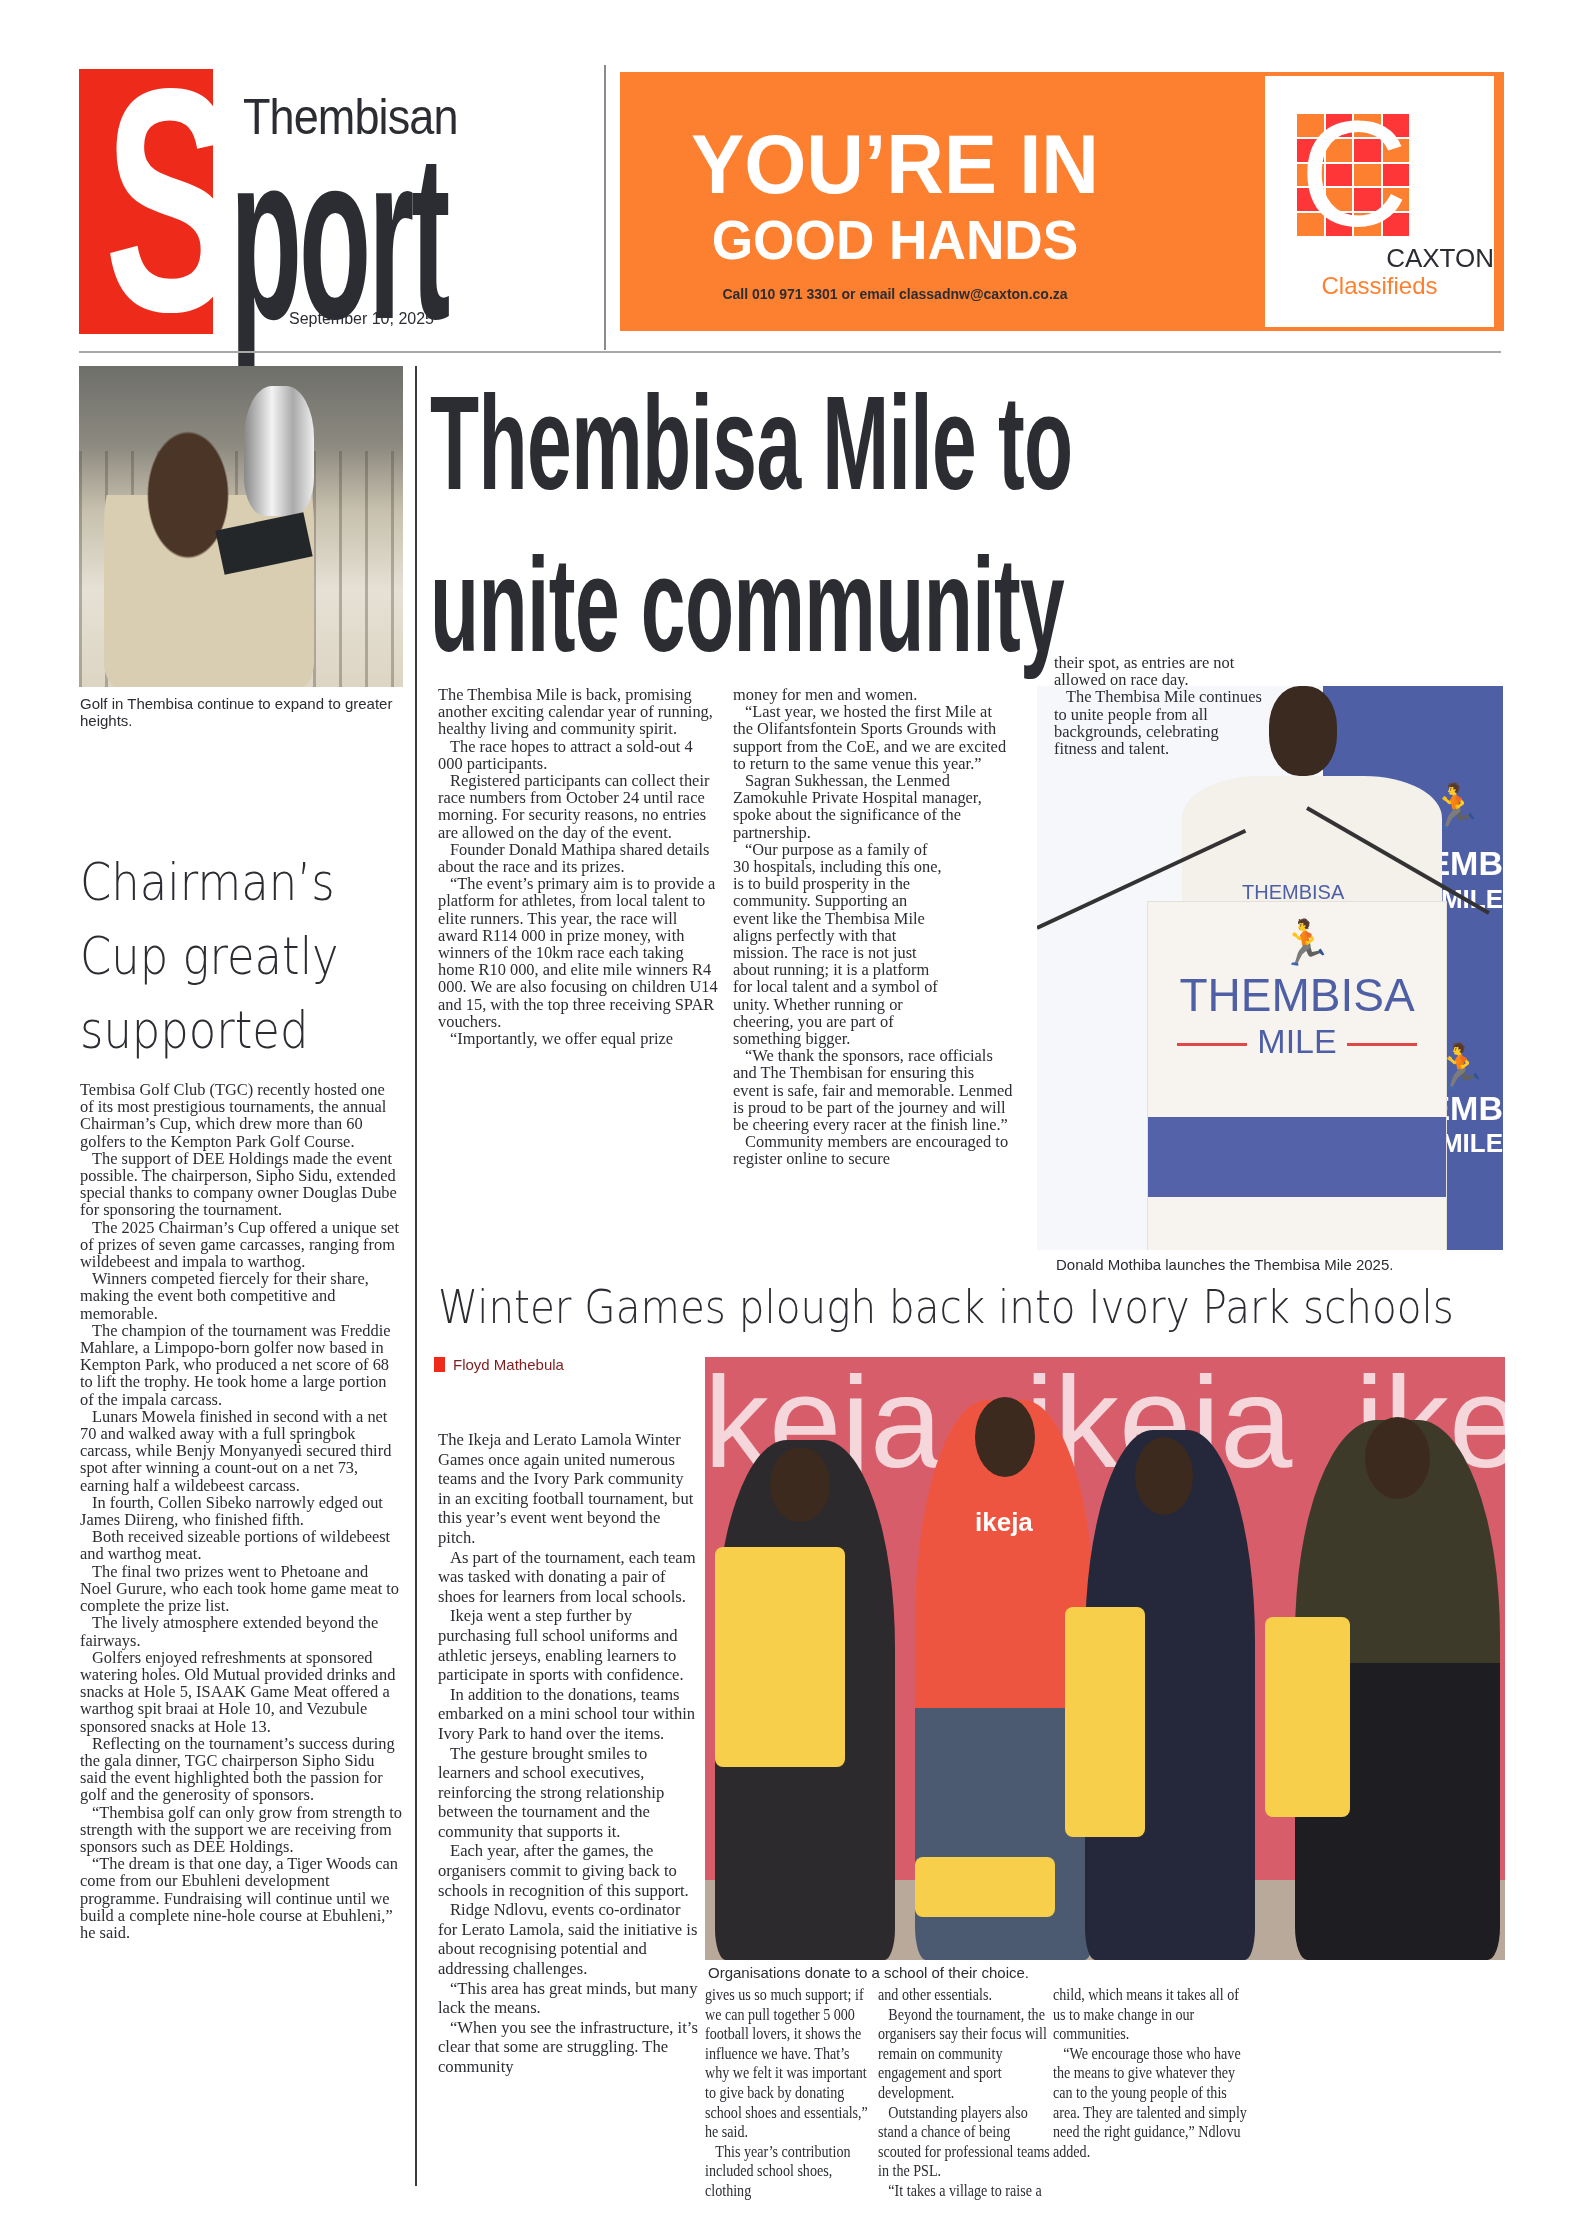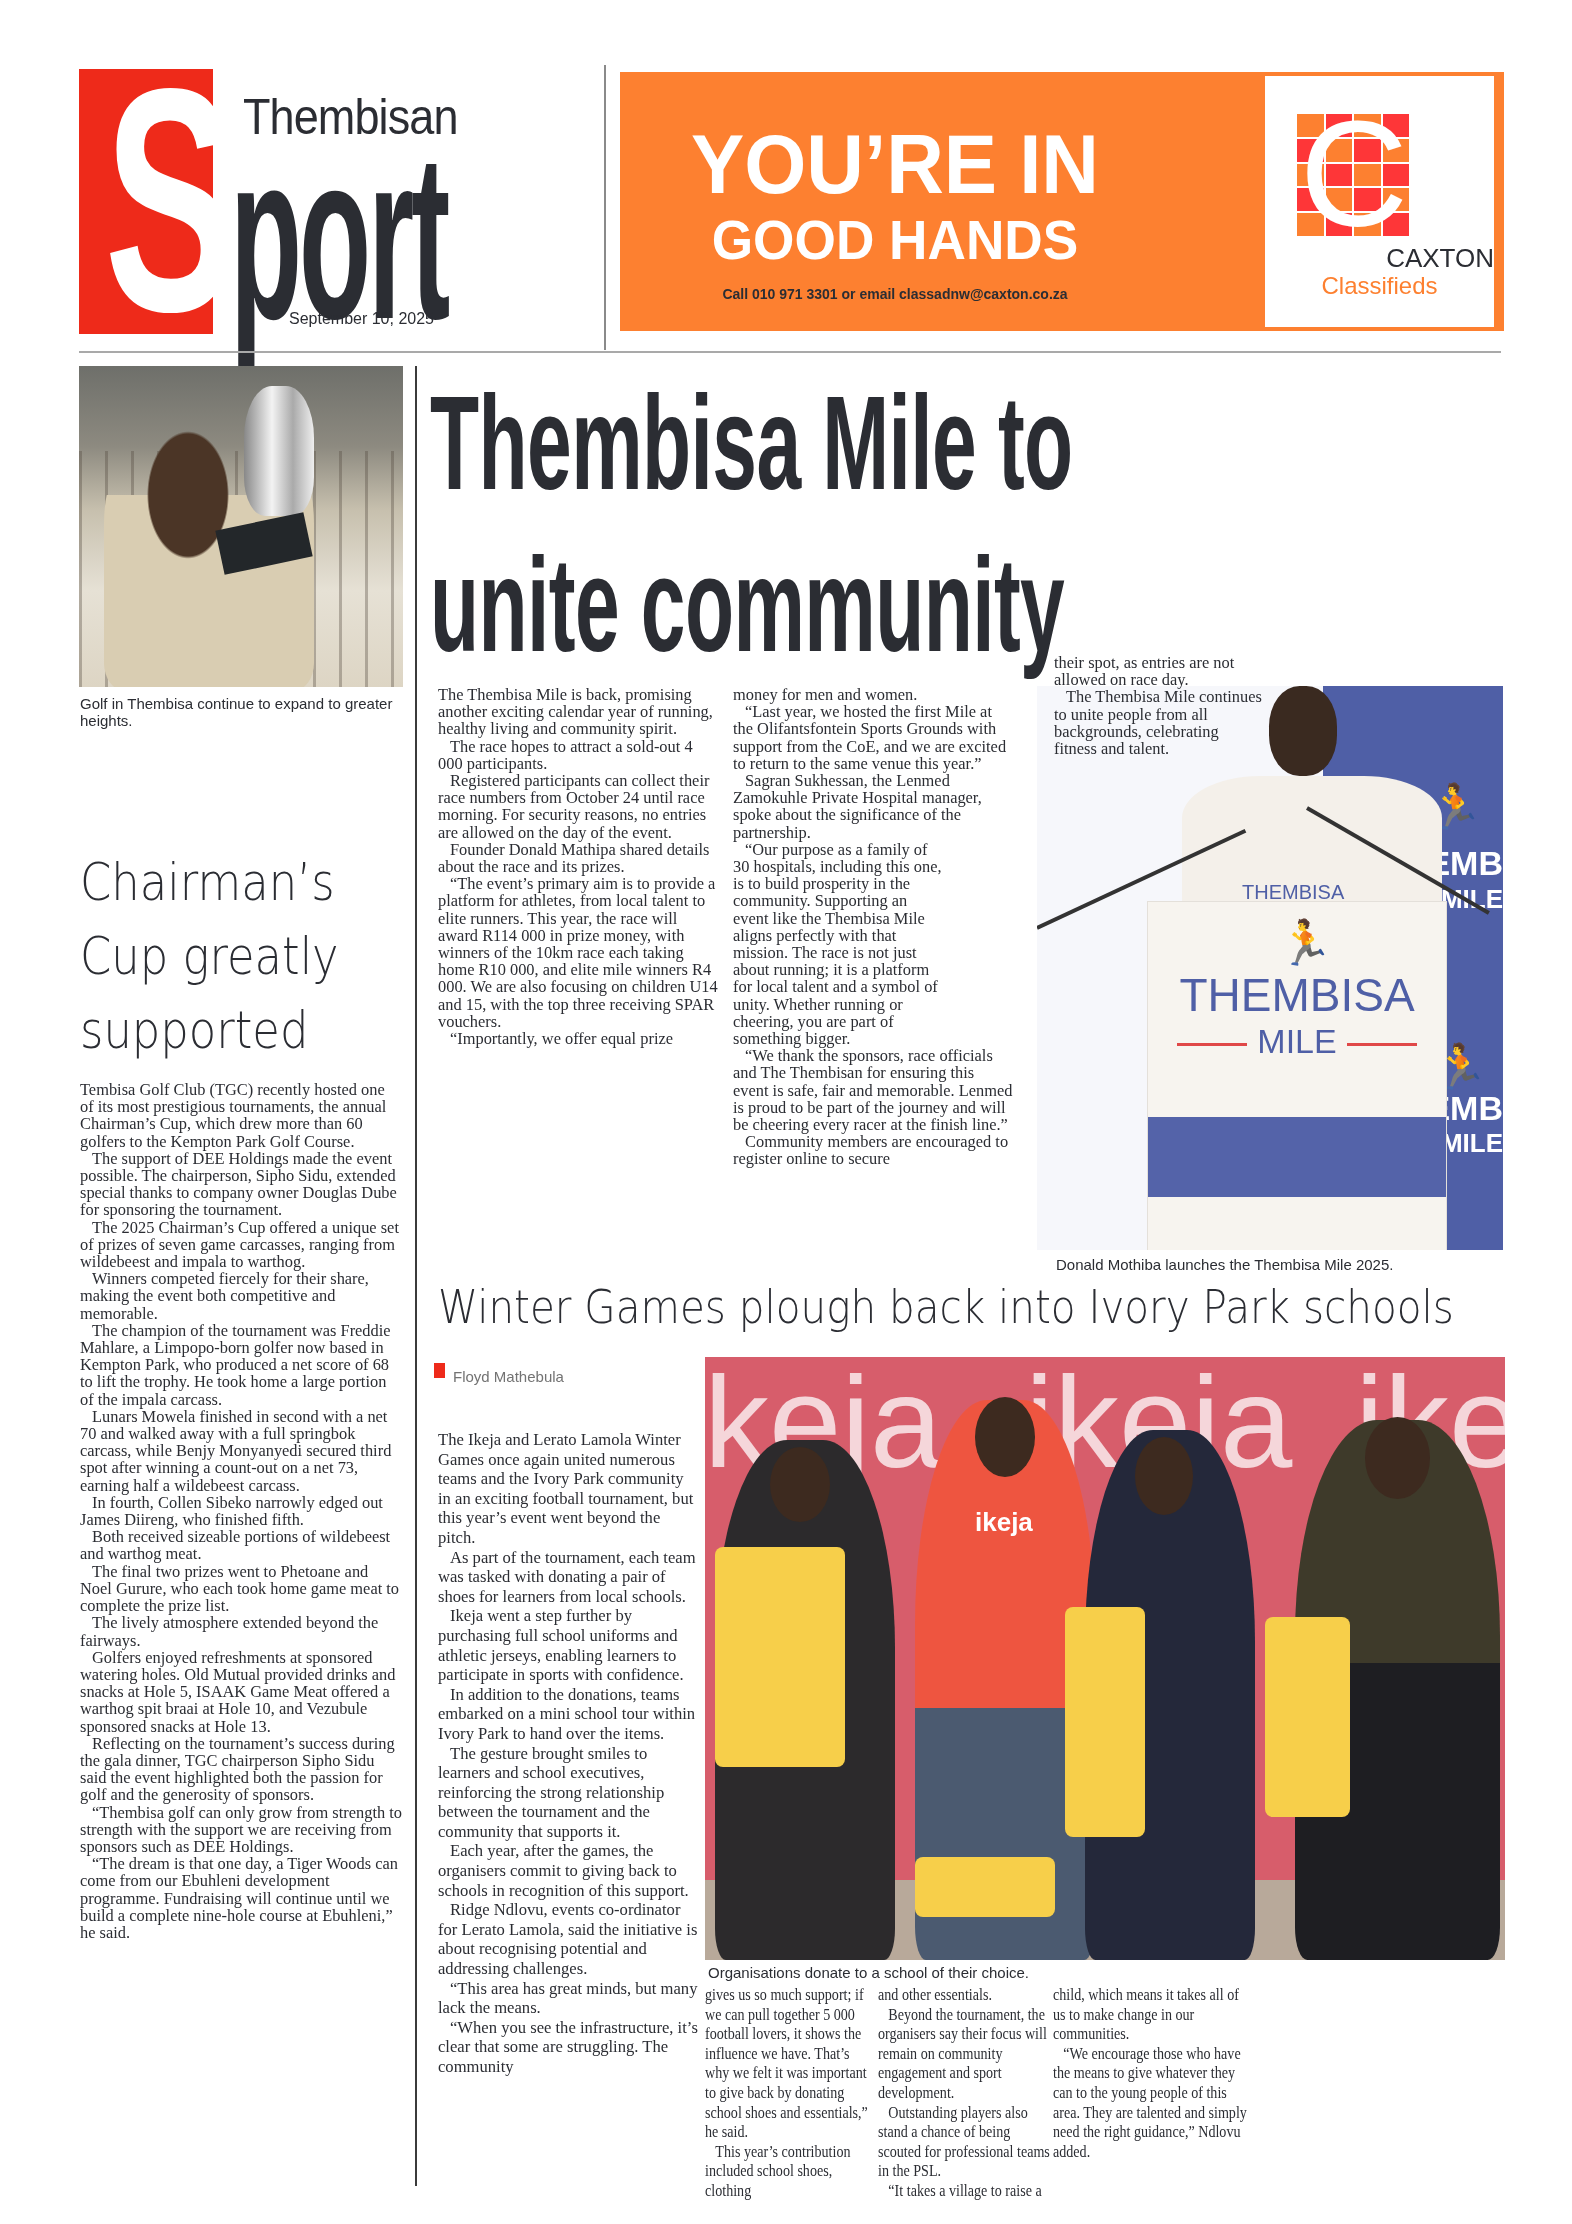--- a/index.html
+++ b/index.html
@@ -66,21 +66,21 @@
   .photo-mile .podium-mile::before, .photo-mile .podium-mile::after { content: ""; display: inline-block; width: 70px; height: 3px; background: #e04848; vertical-align: middle; margin: 0 10px; }
   .photo-mile .shirt-logo { position: absolute; left: 205px; top: 195px; color: #4f5fa6; font-family: "Liberation Sans", sans-serif; font-size: 20px; }
   .photo-mile .runner { position: absolute; color: #4f5fa6; font-size: 44px; line-height: 1; }
   .photo-mile .mic { position: absolute; height: 4px; background: #333; transform-origin: left center; }
   .cap-mile { left: 1040px; top: 1256px; width: 460px; margin-left: 16px; }
 
   
   .h-winter { left: 438px; top: 1278px; width: 1080px; font-family: "DejaVu Sans", sans-serif; font-weight: 300; font-size: 46px; line-height: 58px; color: #2b2d33; transform: scaleX(0.88); transform-origin: left top; white-space: nowrap; }
   .byline { left: 434px; top: 1356px; display: flex; align-items: center; gap: 8px; }
   .byline-mark { width: 11px; height: 15px; background: #ee2a1a; }
-  .byline-name { font-family: "Liberation Sans", sans-serif; font-size: 15px; color: #737373; margin-top: 12px; }
+  .byline-name { font-family: "Liberation Sans", sans-serif; font-size: 15px; color: #7f1d1d; }
   .col-w1 { left: 438px; top: 1395px; width: 260px; }
   .col-w2 { left: 705px; top: 1985px; width: 165px; }
   .col-w3 { left: 878px; top: 1985px; width: 165px; }
   .col-w4 { left: 1053px; top: 1985px; width: 165px; }
   .col-narrow { font-size: 16.4px; line-height: 19.6px; transform: scaleX(0.86); transform-origin: left top; width: 200px !important; }
   .col-w4.col-narrow { width: 230px !important; }
   .photo-winter { left: 705px; top: 1357px; width: 800px; height: 603px; overflow: hidden; background: #d75d6b; }
   .photo-winter .brand { position: absolute; top: 0; color: rgba(255,255,255,0.75); font-family: "Liberation Sans", sans-serif; font-size: 130px; line-height: 1; }
   .photo-winter .ground { position: absolute; left: 0; bottom: 0; width: 100%; height: 80px; background: #b8a99a; }
   .photo-winter .fig { position: absolute; bottom: 0; border-radius: 40% 40% 6% 6%; }

